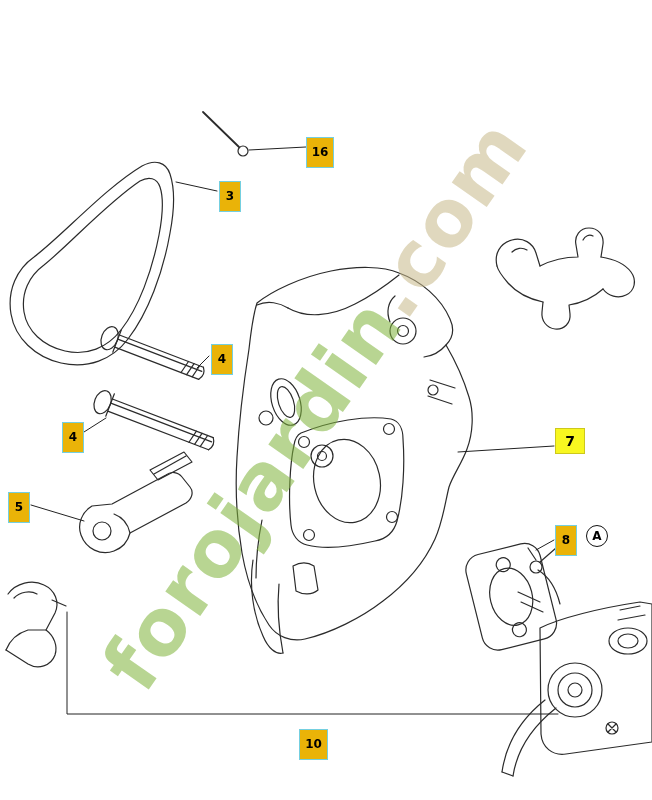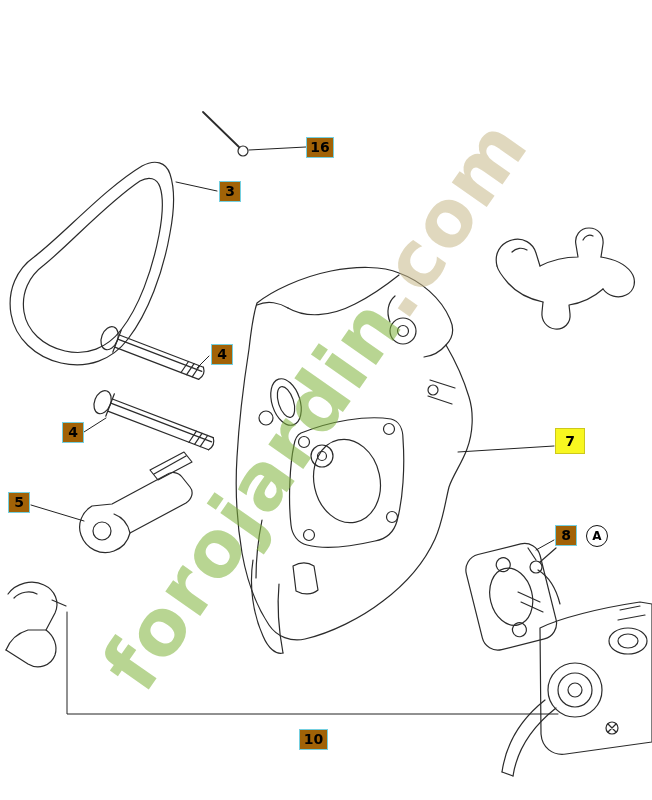--- a/index.html
+++ b/index.html
@@ -9,23 +9,23 @@
   }
   svg{position:absolute;left:0;top:0;}
   .watermark{
     position:absolute;left:85px;top:655px;
     transform-origin:0 0;transform:rotate(-55deg);
     font-weight:bold;font-size:78px;letter-spacing:2px;
     font-family:"DejaVu Sans",sans-serif;
     white-space:nowrap;opacity:0.55;pointer-events:none;user-select:none;
   }
   .callout{
-    position:absolute;min-width:22px;height:21px;padding:0 3px;
-    background:#a16207;border:1px solid #74cfe0;color:#000;
-    font-weight:bold;font-size:14px;line-height:19px;
+    position:absolute;min-width:22px;height:31px;padding:0 3px;
+    background:#eab308;border:1px solid #74cfe0;color:#000;
+    font-weight:bold;font-size:12px;line-height:19px;
     display:flex;align-items:center;justify-content:center;
     box-sizing:border-box;cursor:pointer;
   }
   .callout.highlight{
     background:#f8f720;border-color:#cdc81c;
     min-width:30px;height:26px;font-size:14px;
   }
   .callout.circle{
     border:1.6px solid #111;border-radius:50%;
     width:22px;height:22px;min-width:22px;padding:0;font-size:12px;

